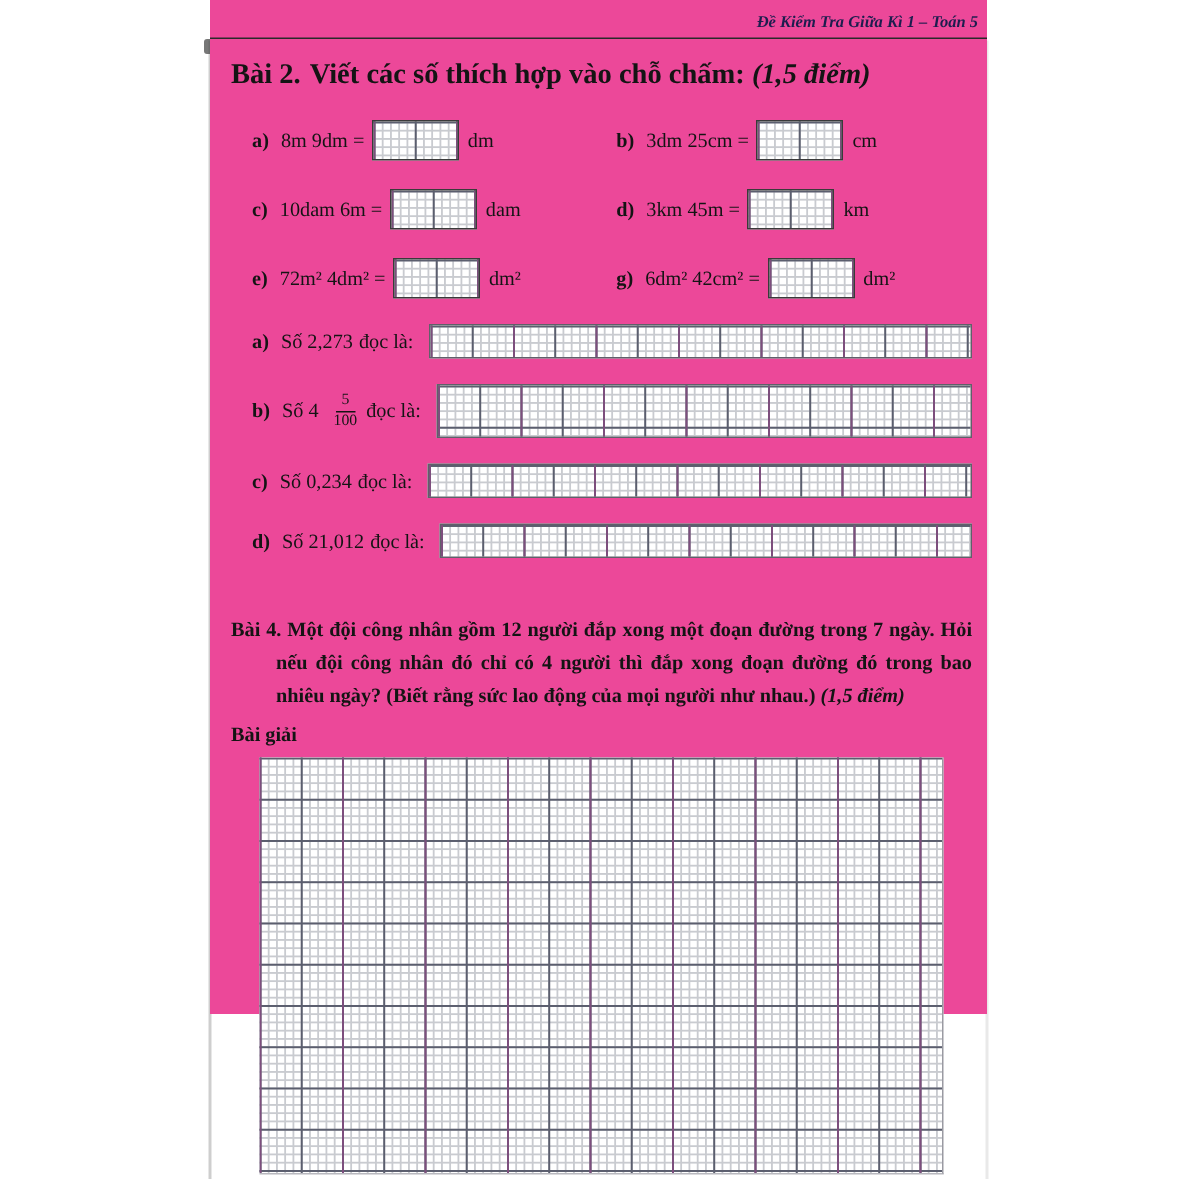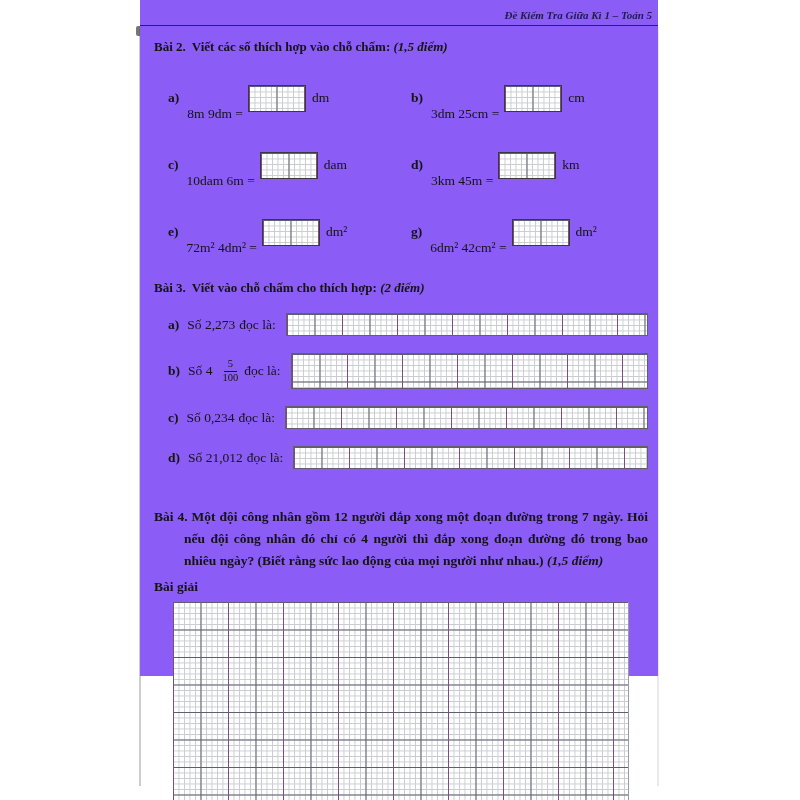--- a/index.html
+++ b/index.html
@@ -4,49 +4,49 @@
 <style>
   * { margin:0; padding:0; box-sizing:border-box; }
   html,body { width:800px; height:800px; background:#ffffff; overflow:hidden; }
   body { font-family:"Liberation Serif", serif; color:var(--text,#141414); position:relative; }
 
   .scan-edge { position:absolute; width:2px; pointer-events:none; }
   .scan-edge.left  { left:139px; top:27px; bottom:14px; background:rgba(80,80,80,.28); }
   .scan-edge.right { left:657px; top:27px; bottom:14px; background:rgba(120,120,120,.16); }
   .scan-blob { position:absolute; left:136px; top:26px; width:6px; height:10px; background:#4a4a4a; border-radius:2px; opacity:.75; }
 
-  .sheet { position:absolute; left:140px; top:0; width:518px; height:676px; background:#8b5cf6; }
+  .sheet { position:absolute; left:140px; top:0; width:518px; height:676px; background:#ec4899; }
 
   .hdr { padding:9px 6px 4px 0; text-align:right; font-size:11px; font-weight:bold; font-style:italic;
          color:var(--header-text,#1d1d4e); border-bottom:1.5px solid #2a2a2a; }
 
   .content { padding:0 10px 0 14px; }
 
-  .exhead { margin-top:13px; font-size:13px; font-weight:bold; }
+  .exhead { margin-top:13px; font-size:19px; font-weight:bold; }
   .exhead .pts { font-style:italic; }
   .exhead .lbl { margin-right:6px; }
 
   
   .grid {
     background-color:#fff;
     background-image:
       linear-gradient(to right,  var(--grid-accent,#7d4e7d) 1px, transparent 1px),
       linear-gradient(to right,  var(--grid-major,#5b5e6e) 1px, transparent 1px),
       linear-gradient(to bottom, var(--grid-major,#5b5e6e) 1px, transparent 1px),
       linear-gradient(to right,  var(--grid-minor,#c9cbd0) 1px, transparent 1px),
       linear-gradient(to bottom, var(--grid-minor,#c9cbd0) 1px, transparent 1px);
     background-size: 55px 55px, 27.5px 27.5px, 27.5px 27.5px, 5.5px 5.5px, 5.5px 5.5px;
   }
 
   
   .b2row { display:flex; margin-top:19px; font-size:13.5px; }
   .b2cell { display:flex; align-items:center; }
   .b2cell.left { flex:0 0 52%; padding-left:14px; }
   .key { font-weight:bold; margin-right:8px; }
-  .expr { margin-right:5px; white-space:nowrap;margin-top:32px; }
+  .expr { margin-right:5px; white-space:nowrap; }
   .box { width:58px; height:27px; border:1px solid #3a3a3a; margin-right:6px; }
   .unit { white-space:nowrap; }
 
   
   .b3row { display:flex; align-items:center; margin-top:17px; font-size:13.5px; padding-left:14px; }
   .b3label { white-space:nowrap; display:inline-flex; align-items:center; }
   .b3label .txt { margin-right:4px; }
   .strip { flex:1 1 auto; height:23px; border:1px solid #60606a; margin-left:6px; }
   .frac { display:inline-flex; flex-direction:column; align-items:center; font-size:10.5px;
           line-height:1.15; margin:0 4px; vertical-align:middle; }
@@ -119,24 +119,20 @@
         <span class="unit">dm²</span>
       </div>
       <div class="b2cell">
         <span class="key">g)</span>
         <span class="expr">6dm² 42cm² =</span>
         <div class="box grid"></div>
         <span class="unit">dm²</span>
       </div>
     </div>
 
-    <div class="exhead" style="margin-top:24px;">
-      <span class="lbl">Bài 3.</span><span>Viết vào chỗ chấm cho thích hợp:</span>
-      <span class="pts">(2 điểm)</span>
-    </div>
 
     <div class="b3row">
       <span class="b3label">
         <span class="key">a)</span>
         <span class="txt">Số 2,273</span>
         <span class="txt">đọc là:</span>
       </span>
       <div class="strip grid"></div>
     </div>
 

